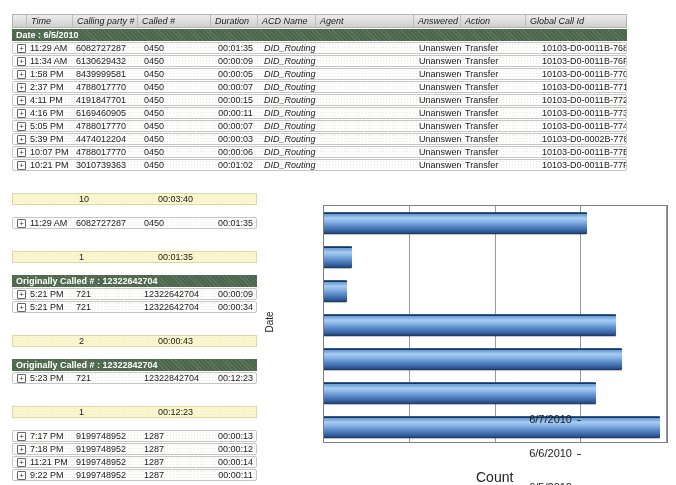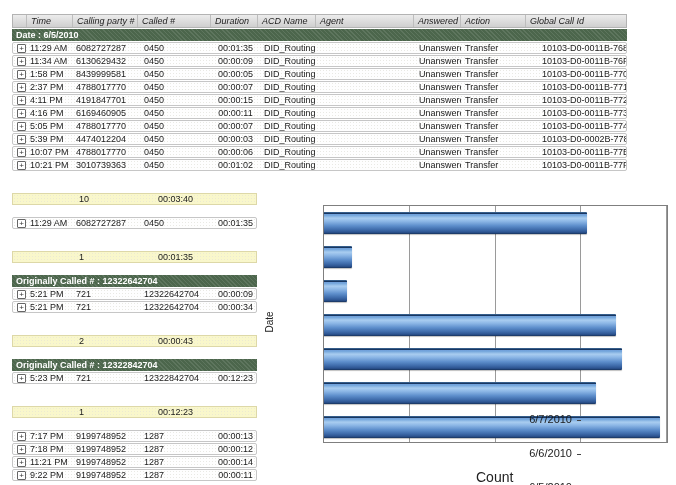--- a/index.html
+++ b/index.html
@@ -39,21 +39,21 @@
     background-color: #fefefe;
     background-image: radial-gradient(#e9e9e4 0.5px, rgba(0,0,0,0) 0.6px);
     background-size: 3px 3px;
   }
   .cell {
     font-size: 9px; line-height: 10px; padding-left: 3px;
     white-space: nowrap; overflow: hidden; color: #1a1a1a;
   }
   .cell.called { padding-left: 6px; }
   .cell.dur    { text-align: center; padding-right: 1px; }
-  .cell.acd    { padding-left: 6px; }
+  .cell.acd    { padding-left: 6px; font-style: italic; }
   .cell.ans    { padding-left: 5px; }
   .cell.act    { padding-left: 4px; }
   .cell.gid    { padding-left: 16px; }
 
   .icon-cell { display: flex; align-items: center; justify-content: center; }
   .exp {
     width: 9px; height: 9px; border: 1px solid #666; border-radius: 1px;
     background: #fff; color: #333; font-size: 8px; line-height: 7px;
     text-align: center; cursor: pointer; display: block;
   }

